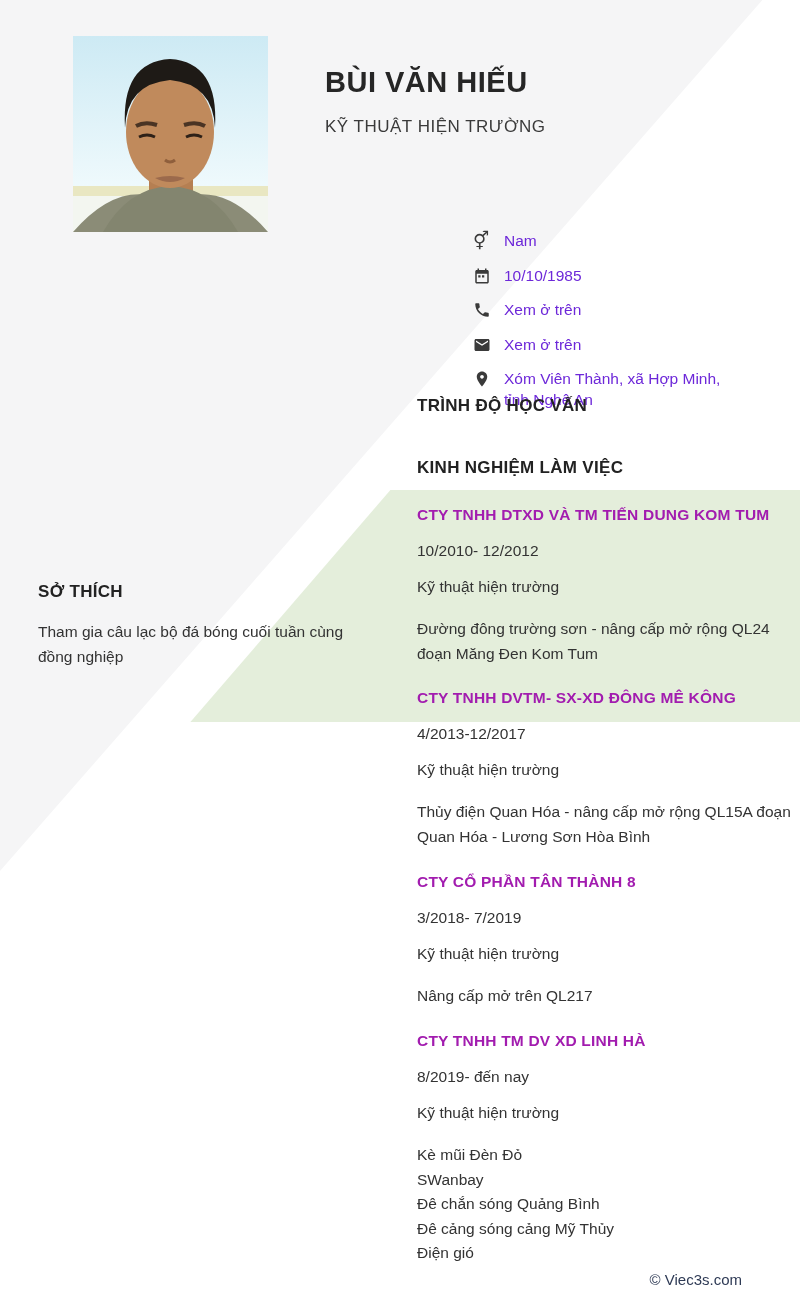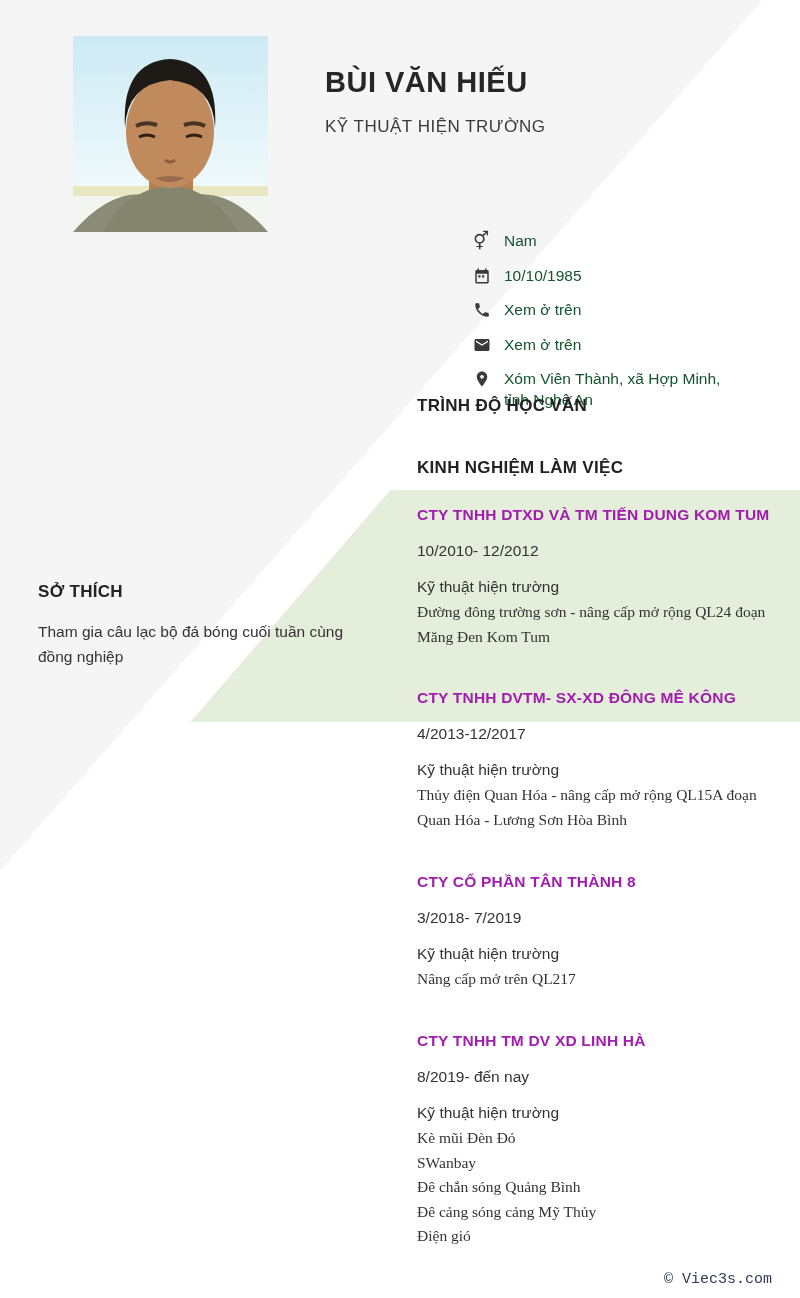--- a/index.html
+++ b/index.html
@@ -31,45 +31,45 @@
   }
   .subtitle{
     position:absolute;left:325px;top:117px;width:430px;
     font-size:17px;color:#3a3a3a;letter-spacing:.5px;
   }
 
   .info{position:absolute;left:473px;top:231px;width:300px;}
   .info-row{display:flex;align-items:flex-start;margin-bottom:14px;}
   .info-icon{width:20px;height:20px;flex:0 0 20px;margin-right:11px;color:#3a3a3a;}
   .info-icon svg{width:18px;height:18px;fill:#3a3a3a;display:block;margin-top:1px;}
-  .info-text{font-size:15.5px;color:#14532d;line-height:20.5px;max-width:232px;}
+  .info-text{font-size:15.5px;color:#6d28d9;line-height:20.5px;max-width:232px;}
   .gender-glyph{font-size:18px;line-height:20px;color:#3a3a3a;font-family:"DejaVu Sans",sans-serif;}
 
   .sec-heading{font-size:17px;font-weight:bold;color:#222;letter-spacing:.3px;}
 
   .skills{position:absolute;left:38px;top:410px;width:330px;}
   .skills .sec-heading{margin-bottom:25px;}
   .skill-item{font-size:15.5px;color:#333;margin-bottom:15px;line-height:20px;}
 
   .hobbies{position:absolute;left:38px;top:582px;width:312px;}
   .hobbies .sec-heading{margin-bottom:17px;}
   .hobby-text{font-size:15.5px;color:#333;line-height:25px;}
 
   .edu-heading{position:absolute;left:417px;top:396px;}
   .exp-heading{position:absolute;left:417px;top:458px;}
 
   .entry{position:absolute;left:417px;width:375px;}
   .entry .company{font-size:15.5px;font-weight:bold;color:#a21caf;line-height:20px;letter-spacing:.2px;}
   .entry .period,.entry .role{font-size:15.5px;color:#333;line-height:20px;margin-top:16px;}
-  .entry .projects{font-size:15.5px;color:#333;line-height:24.5px;margin-top:3px;font-family:Liberation Serif, serif;}
+  .entry .projects{font-size:15.5px;color:#333;line-height:24.5px;margin-top:20px;}
   .e1{top:505px;} .e2{top:688px;} .e3{top:872px;} .e4{top:1031px;}
 
   .footer{
-    position:absolute;right:28px;top:1271px;
-    font-family:Liberation Mono, monospace;font-size:15px;color:#2e3a55;
+    position:absolute;right:58px;top:1271px;
+    font-family:Liberation Sans, sans-serif;font-size:15px;color:#2e3a55;
   }
 </style>
 </head>
 <body>
 
 <div class="page">
   <div class="bg-gray"></div>
   <div class="bg-green"></div>
 
   <div class="content">

